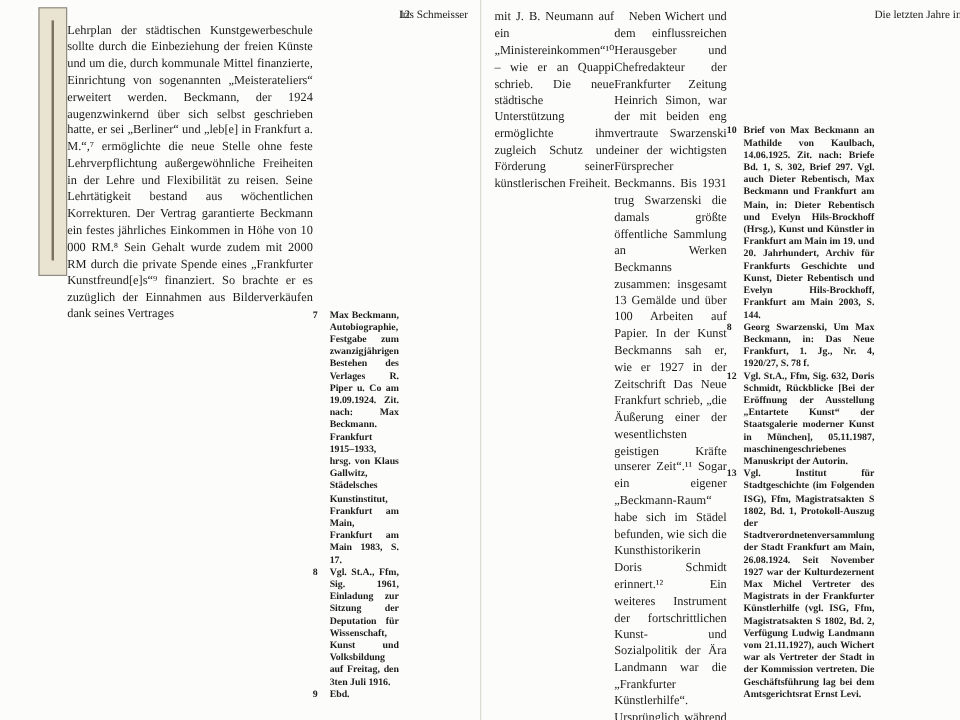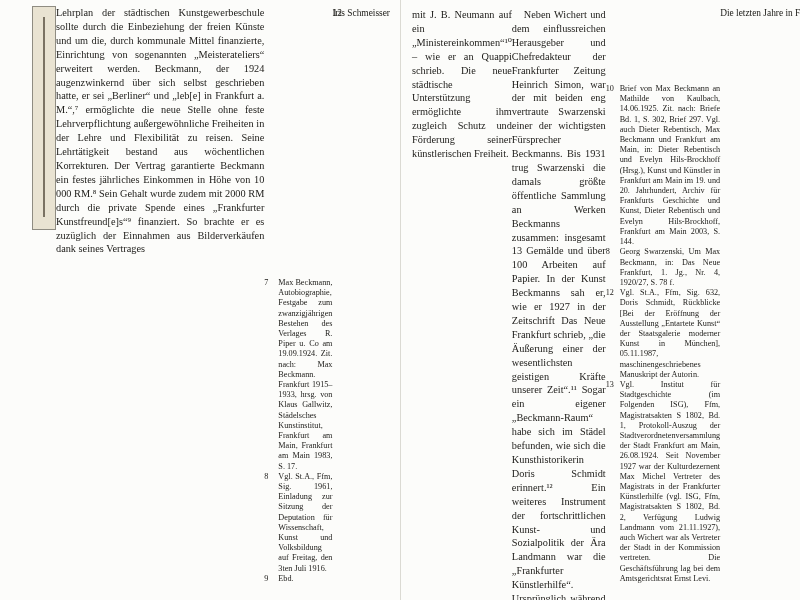--- a/index.html
+++ b/index.html
@@ -47,26 +47,26 @@
   }
 
   
   .body-text {
     font-size:10.3px;
     line-height:13.9px;
     text-align:justify;
     hyphens:auto;
     color:#1c1b18;
   }
-  .page-left .body-text { }
+  .page-left .body-text { margin-top:13px; }
   .page-right .body-text { margin-top:2px; }
   .para-indent { text-indent:12px; }
 
   
-  .footnotes { margin-top:auto; padding-bottom:8px; }
+  .footnotes { margin-top:auto; padding-bottom:8px;font-weight:bold; }
   .footnote { display:flex; font-size:8.2px; line-height:10.2px; }
   .fn-num { flex:none; width:14px; }
   .fn-text { flex:1; text-align:justify; hyphens:auto; }
 
   
   .footer {
     height:14px; flex:none;
     position:relative;
     font-size:9.4px; line-height:14px;
     color:#21201c;

